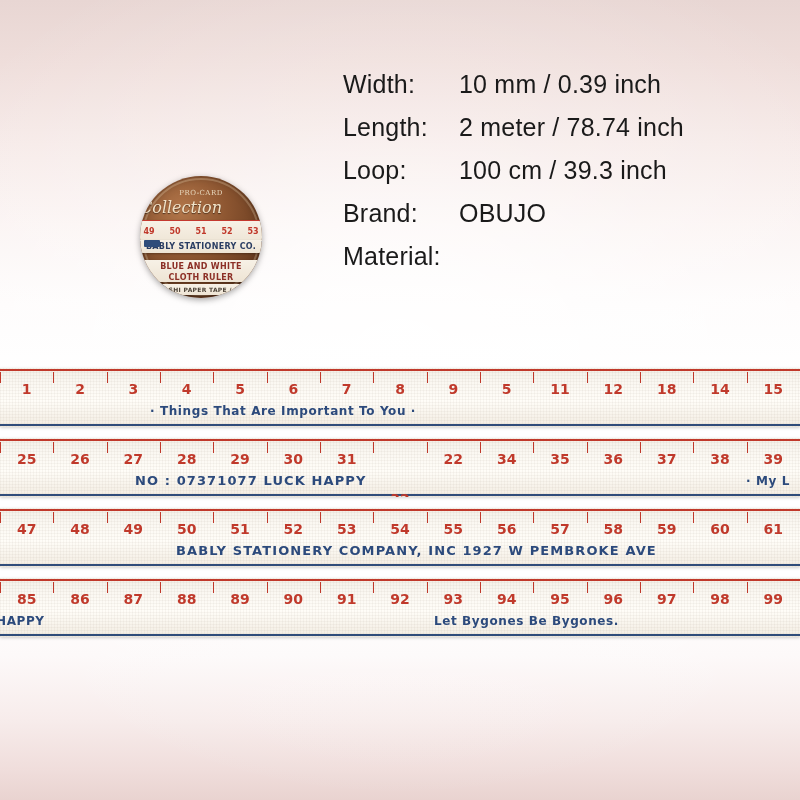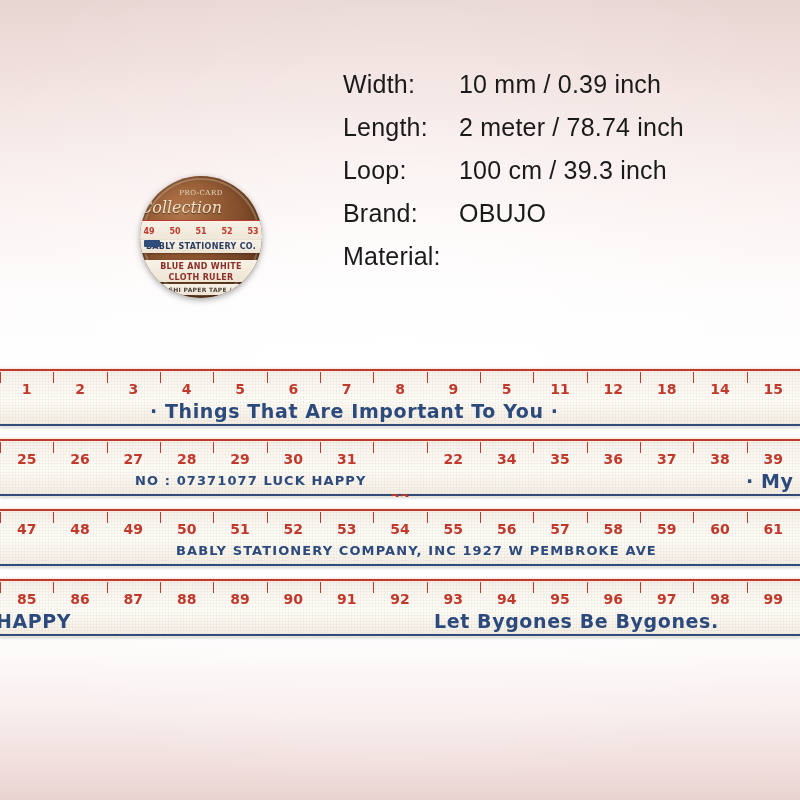--- a/index.html
+++ b/index.html
@@ -237,21 +237,21 @@
     color: #c0392b;
     line-height: 14px;
   }
   .strip-text {
     position: absolute;
     top: 31px;
     height: 24px;
     line-height: 24px;
     font-family: "DejaVu Sans", sans-serif;
     font-weight: bold;
-    font-size: 19px;
+    font-size: 12px;
     color: #2c4a7c;
     letter-spacing: 0.6px;
     white-space: nowrap;
   }
   .strip-text.small {
     font-size: 13px;
     letter-spacing: 1.1px;
   }
 </style>
 </head>

